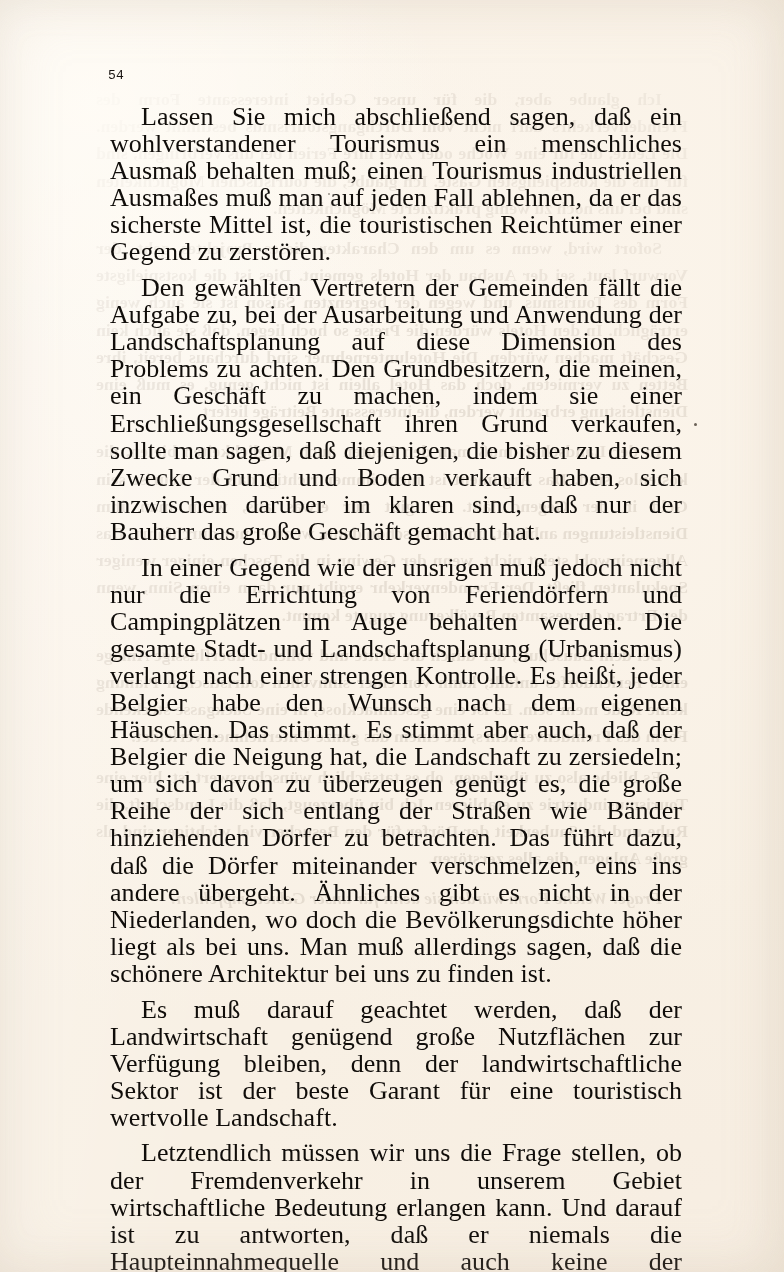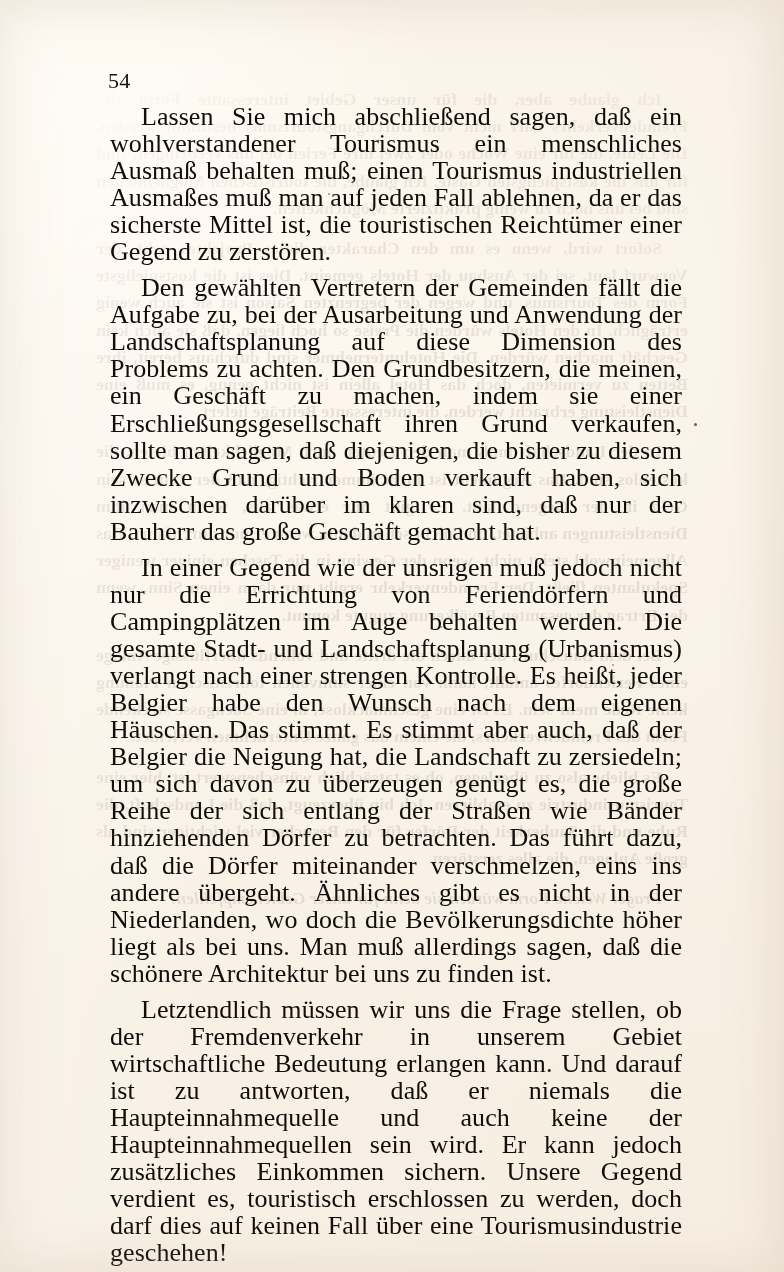--- a/index.html
+++ b/index.html
@@ -60,23 +60,24 @@
     letter-spacing: 0.1px;
   }
   .bleed-col p { margin: 0 0 13px 0; text-indent: 26px; }
   .bleed-col p.ital { font-style: italic; }
 
   
   .folio {
     position: absolute;
     left: 108px;
     top: 68px;
-    font-size: 22px;
+    font-size: 13px;
     color: #17130f;
     letter-spacing: 0.2px;
+    font-family: Liberation Mono, monospace;
   }
   .body-col {
     position: absolute;
     left: 110px;
     top: 103px;
     width: 572px;
     color: #100d0a;
     font-size: 26px;
     line-height: 27.1px;
     text-align: justify;
@@ -115,20 +116,21 @@
   </div>
 
   <div class="paper-grain"></div>
 
   <div class="folio">54</div>
 
   <div class="body-col">
     <p>Lassen Sie mich abschließend sagen, daß ein wohlverstandener Tourismus ein menschliches Ausmaß behalten muß; einen Tourismus industriellen Ausmaßes muß man auf jeden Fall ablehnen, da er das sicherste Mittel ist, die touristischen Reichtümer einer Gegend zu zerstören.</p>
     <p>Den gewählten Vertretern der Gemeinden fällt die Aufgabe zu, bei der Ausarbeitung und Anwendung der Landschaftsplanung auf diese Dimension des Problems zu achten. Den Grundbesitzern, die meinen, ein Geschäft zu machen, indem sie einer Erschließungsgesellschaft ihren Grund verkaufen, sollte man sagen, daß diejenigen, die bisher zu diesem Zwecke Grund und Boden verkauft haben, sich inzwischen darüber im klaren sind, daß nur der Bauherr das große Geschäft gemacht hat.</p>
     <p>In einer Gegend wie der unsrigen muß jedoch nicht nur die Errichtung von Feriendörfern und Campingplätzen im Auge behalten werden. Die gesamte Stadt- und Landschaftsplanung (Urbanismus) verlangt nach einer strengen Kontrolle. Es heißt, jeder Belgier habe den Wunsch nach dem eigenen Häuschen. Das stimmt. Es stimmt aber auch, daß der Belgier die Neigung hat, die Landschaft zu zersiedeln; um sich davon zu überzeugen genügt es, die große Reihe der sich entlang der Straßen wie Bänder hinziehenden Dörfer zu betrachten. Das führt dazu, daß die Dörfer miteinander verschmelzen, eins ins andere übergeht. Ähnliches gibt es nicht in der Niederlanden, wo doch die Bevölkerungsdichte höher liegt als bei uns. Man muß allerdings sagen, daß die schönere Architektur bei uns zu finden ist.</p>
+    <p>Es muß darauf geachtet werden, daß der Landwirtschaft genügend große Nutzflächen zur Verfügung bleiben, denn der landwirtschaftliche Sektor ist der beste Garant für eine touristisch wertvolle Landschaft.</p>
     <p>Letztendlich müssen wir uns die Frage stellen, ob der Fremdenverkehr in unserem Gebiet wirtschaftliche Bedeutung erlangen kann. Und darauf ist zu antworten, daß er niemals die Haupteinnahmequelle und auch keine der Haupteinnahmequellen sein wird. Er kann jedoch zusätzliches Einkommen sichern. Unsere Gegend verdient es, touristisch erschlossen zu werden, doch darf dies auf keinen Fall über eine Tourismusindustrie geschehen!</p>
   </div>
 
   <div class="speck" style="left:694px; top:423px;"></div>
   <div class="speck" style="left:328px; top:193px; width:2px; height:2px; opacity:.5;"></div>
   <div class="speck" style="left:440px; top:626px; width:2px; height:2px; opacity:.55;"></div>
   <div class="speck" style="left:612px; top:664px; width:2px; height:2px; opacity:.5;"></div>
 
   <div class="edge-shadow"></div>
 </div>

